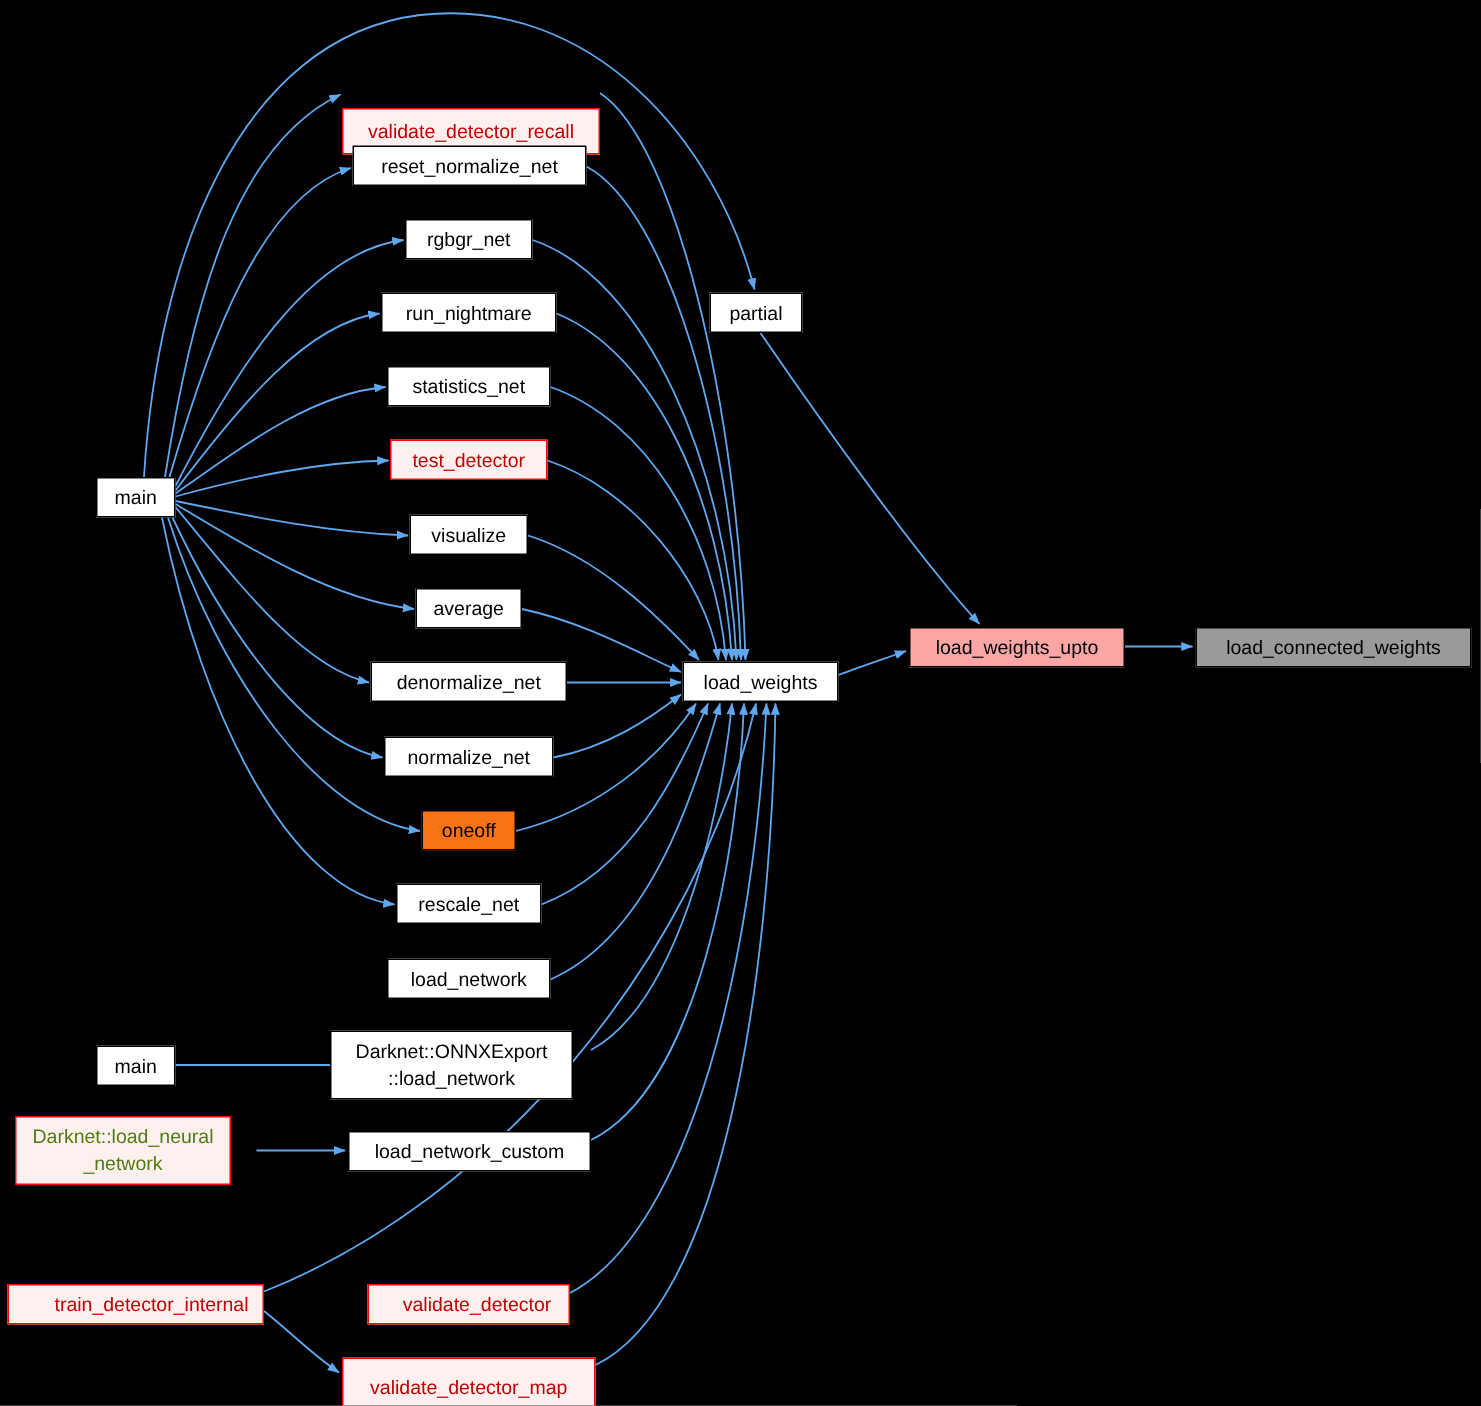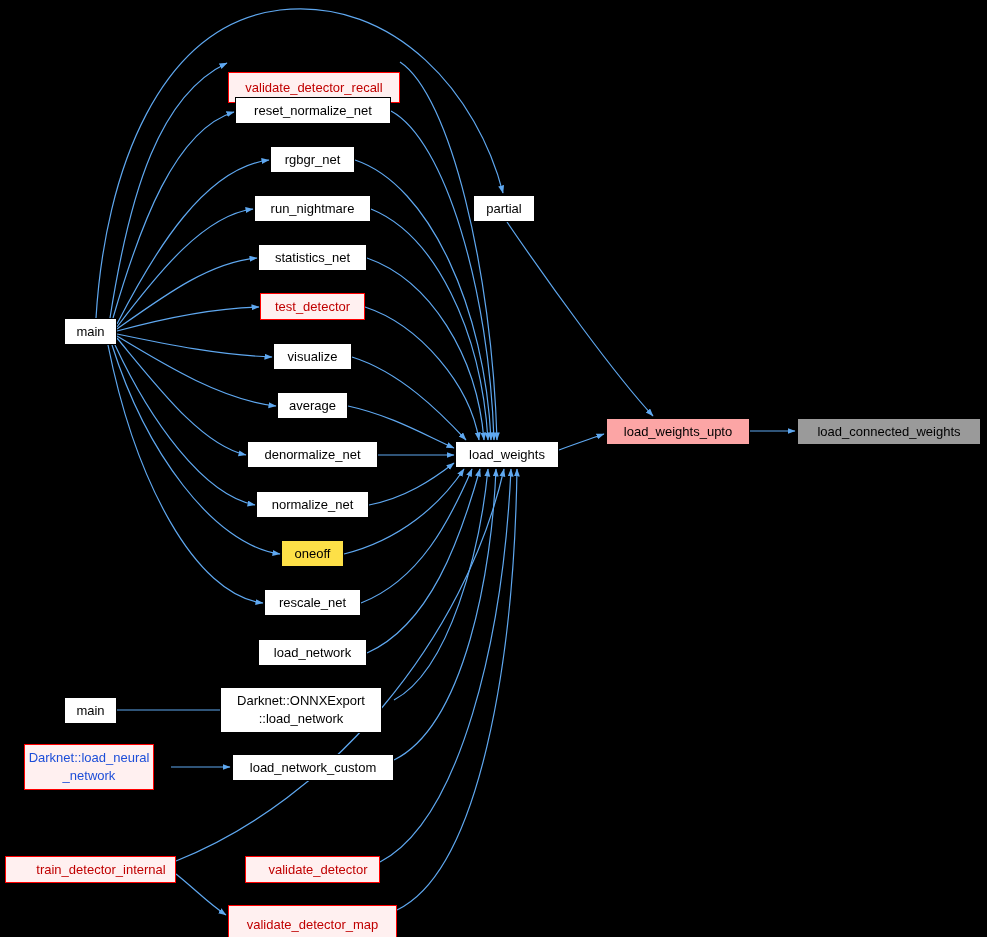--- a/index.html
+++ b/index.html
@@ -80,29 +80,29 @@
     <div class="node" style="left: 228px; top: 48px; width: 172px; height: 31px; background: rgb(255, 240, 240); border-color: rgb(255, 0, 0); color: rgb(192, 0, 0); margin-top: 24px;">validate_detector_recall</div>
     <div class="node" style="left: 235px; top: 97px; width: 156px; height: 27px; background: rgb(255, 255, 255); border-color: rgb(0, 0, 0); color: rgb(0, 0, 0);">reset_normalize_net</div>
     <div class="node" style="left: 270px; top: 146px; width: 85px; height: 27px; background: rgb(255, 255, 255); border-color: rgb(0, 0, 0); color: rgb(0, 0, 0);">rgbgr_net</div>
     <div class="node" style="left: 254px; top: 195px; width: 117px; height: 27px; background: rgb(255, 255, 255); border-color: rgb(0, 0, 0); color: rgb(0, 0, 0);">run_nightmare</div>
     <div class="node" style="left: 258px; top: 244px; width: 109px; height: 27px; background: rgb(255, 255, 255); border-color: rgb(0, 0, 0); color: rgb(0, 0, 0);">statistics_net</div>
     <div class="node" style="left: 260px; top: 293px; width: 105px; height: 27px; background: rgb(255, 240, 240); border-color: rgb(255, 0, 0); color: rgb(192, 0, 0);">test_detector</div>
     <div class="node" style="left: 273px; top: 343px; width: 79px; height: 27px; background: rgb(255, 255, 255); border-color: rgb(0, 0, 0); color: rgb(0, 0, 0);">visualize</div>
     <div class="node" style="left: 277px; top: 392px; width: 71px; height: 27px; background: rgb(255, 255, 255); border-color: rgb(0, 0, 0); color: rgb(0, 0, 0);">average</div>
     <div class="node" style="left: 247px; top: 441px; width: 131px; height: 27px; background: rgb(255, 255, 255); border-color: rgb(0, 0, 0); color: rgb(0, 0, 0);">denormalize_net</div>
     <div class="node" style="left: 256px; top: 491px; width: 113px; height: 27px; background: rgb(255, 255, 255); border-color: rgb(0, 0, 0); color: rgb(0, 0, 0);">normalize_net</div>
-    <div class="node" style="left: 281px; top: 540px; width: 63px; height: 27px; background: #fde047; border-color: rgb(0, 0, 0); color: rgb(0, 0, 0);">oneoff</div>
+    <div class="node" style="left: 281px; top: 540px; width: 63px; height: 27px; background: #f97316; border-color: rgb(0, 0, 0); color: rgb(0, 0, 0);">oneoff</div>
     <div class="node" style="left: 264px; top: 589px; width: 97px; height: 27px; background: rgb(255, 255, 255); border-color: rgb(0, 0, 0); color: rgb(0, 0, 0);">rescale_net</div>
     <div class="node" style="left: 258px; top: 639px; width: 109px; height: 27px; background: rgb(255, 255, 255); border-color: rgb(0, 0, 0); color: rgb(0, 0, 0);">load_network</div>
     <div class="node" style="left: 473px; top: 195px; width: 62px; height: 27px; background: rgb(255, 255, 255); border-color: rgb(0, 0, 0); color: rgb(0, 0, 0);">partial</div>
     <div class="node" style="left: 455px; top: 441px; width: 104px; height: 27px; background: rgb(255, 255, 255); border-color: rgb(0, 0, 0); color: rgb(0, 0, 0);">load_weights</div>
     <div class="node" style="left: 606px; top: 418px; width: 144px; height: 27px; background: #fca5a5; border-color: rgb(0, 0, 0); color: rgb(0, 0, 0);">load_weights_upto</div>
     <div class="node" style="left: 797px; top: 418px; width: 184px; height: 27px; background: rgb(154, 154, 154); border-color: rgb(0, 0, 0); color: rgb(0, 0, 0);">load_connected_weights</div>
     <div class="node" style="left: 64px; top: 697px; width: 53px; height: 27px; background: rgb(255, 255, 255); border-color: rgb(0, 0, 0); color: rgb(0, 0, 0);">main</div>
     <div class="node" style="left: 220px; top: 687px; width: 162px; height: 46px; background: rgb(255, 255, 255); border-color: rgb(0, 0, 0); color: rgb(0, 0, 0);">Darknet::ONNXExport
 ::load_network</div>
-    <div class="node" style="left: 24px; top: 744px; width: 130px; height: 46px; background: rgb(255, 240, 240); border-color: rgb(255, 0, 0); color: #1d4ed8;">Darknet::load_neural
+    <div class="node" style="left: 10px; top: 744px; width: 144px; height: 46px; background: rgb(255, 240, 240); border-color: rgb(255, 0, 0); color: #4d7c0f;">Darknet::load_neural
 _network</div>
     <div class="node" style="left: 232px; top: 754px; width: 162px; height: 27px; background: rgb(255, 255, 255); border-color: rgb(0, 0, 0); color: rgb(0, 0, 0);">load_network_custom</div>
     <div class="node" style="left: 5px; top: 856px; width: 171px; height: 27px; background: rgb(255, 240, 240); border-color: rgb(255, 0, 0); color: rgb(192, 0, 0); padding-left: 24px;">train_detector_internal</div>
     <div class="node" style="left: 245px; top: 856px; width: 135px; height: 27px; background: rgb(255, 240, 240); border-color: rgb(255, 0, 0); color: rgb(192, 0, 0); padding-left: 14px;">validate_detector</div>
     <div class="node" style="left: 228px; top: 905px; width: 169px; height: 39px; background: rgb(255, 240, 240); border-color: rgb(255, 0, 0); color: rgb(192, 0, 0);">validate_detector_map</div>
   </div>
 
 </body></html>

